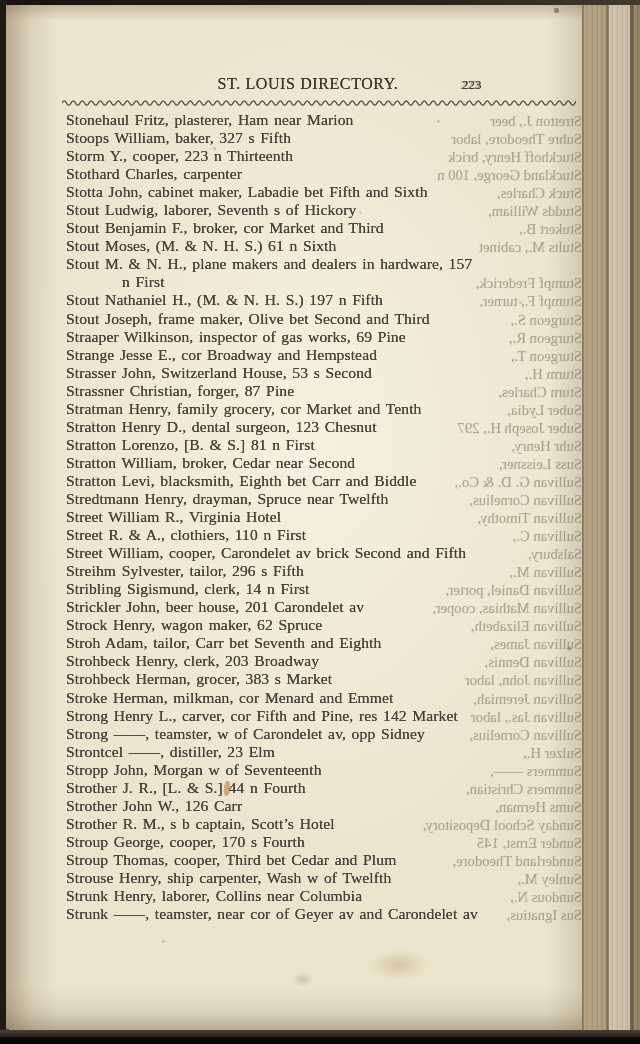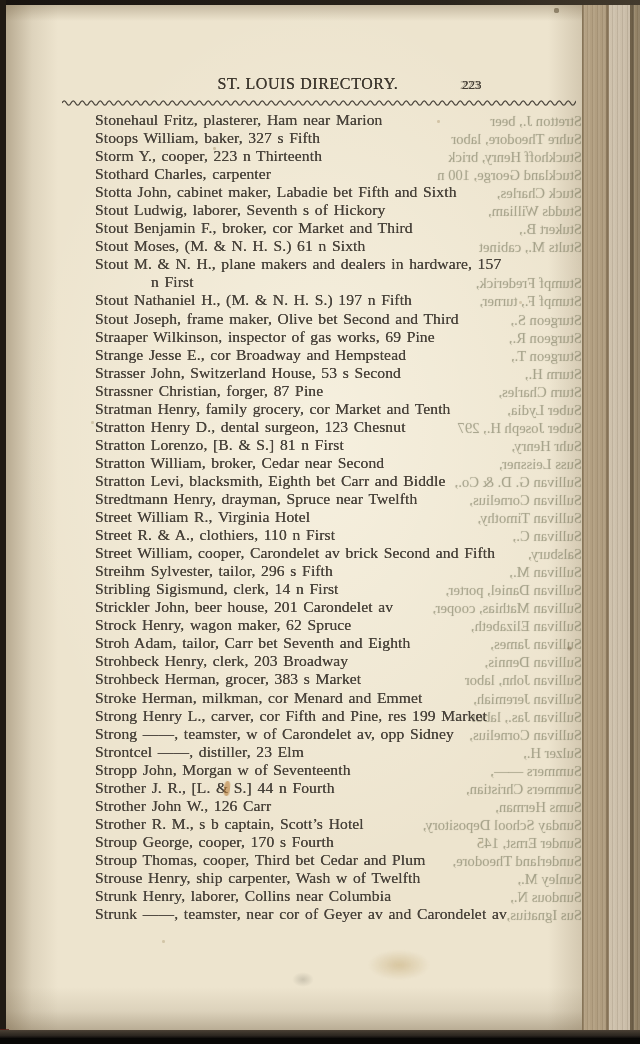--- a/index.html
+++ b/index.html
@@ -31,21 +31,21 @@
 
   
   .title{position:absolute;left:308px;top:75px;transform:translateX(-50%);font-size:16px;letter-spacing:.6px;
          color:#3e382f;white-space:nowrap;text-shadow:0 0 .4px #3e382f;}
   .page-number{position:absolute;left:462px;top:77px;font-size:13px;color:#453f35;
          text-shadow:-2px 0 0 rgba(72,62,48,0.45), 0 0 .4px #45403a;}
   .wavy{position:absolute;left:62px;top:97px;}
 
   
   .list{position:absolute;left:66px;top:111px;width:514px;color:#48423a;font-size:15.6px;
-        text-shadow:0 0 .45px #4a443c;word-spacing:1.6px;letter-spacing:.1px;margin-left:29px;}
+        text-shadow:0 0 .45px #4a443c;word-spacing:1.6px;letter-spacing:.1px;}
   .entry{line-height:18.05px;white-space:nowrap;}
   .entry .cont{display:block;padding-left:56px;}
 
   
   .ghost{position:absolute;left:408px;top:112px;width:174px;color:rgba(118,118,92,0.42);
          font-size:14.6px;transform:scaleX(-1);filter:blur(0.7px);overflow:hidden;
          text-shadow:0 0 1px rgba(118,118,92,0.35);}
   .ghost div{line-height:18.05px;white-space:nowrap;height:18.05px;overflow:hidden;}
 
   
@@ -153,21 +153,21 @@
       <div class="entry">Street R. &amp; A., clothiers, 110 n First</div>
       <div class="entry">Street William, cooper, Carondelet av brick Second and Fifth</div>
       <div class="entry">Streihm Sylvester, tailor, 296 s Fifth</div>
       <div class="entry">Stribling Sigismund, clerk, 14 n First</div>
       <div class="entry">Strickler John, beer house, 201 Carondelet av</div>
       <div class="entry">Strock Henry, wagon maker, 62 Spruce</div>
       <div class="entry">Stroh Adam, tailor, Carr bet Seventh and Eighth</div>
       <div class="entry">Strohbeck Henry, clerk, 203 Broadway</div>
       <div class="entry">Strohbeck Herman, grocer, 383 s Market</div>
       <div class="entry">Stroke Herman, milkman, cor Menard and Emmet</div>
-      <div class="entry">Strong Henry L., carver, cor Fifth and Pine, res 199 Market</div>
+      <div class="entry">Strong Henry L., carver, cor Fifth and Pine, res 142 Market</div>
       <div class="entry">Strong ——, teamster, w of Carondelet av, opp Sidney</div>
       <div class="entry">Strontcel ——, distiller, 23 Elm</div>
       <div class="entry">Stropp John, Morgan w of Seventeenth</div>
       <div class="entry">Strother J. R., [L. &amp; S.] 44 n Fourth</div>
       <div class="entry">Strother John W., 126 Carr</div>
       <div class="entry">Strother R. M., s b captain, Scott’s Hotel</div>
       <div class="entry">Stroup George, cooper, 170 s Fourth</div>
       <div class="entry">Stroup Thomas, cooper, Third bet Cedar and Plum</div>
       <div class="entry">Strouse Henry, ship carpenter, Wash w of Twelfth</div>
       <div class="entry">Strunk Henry, laborer, Collins near Columbia</div>

